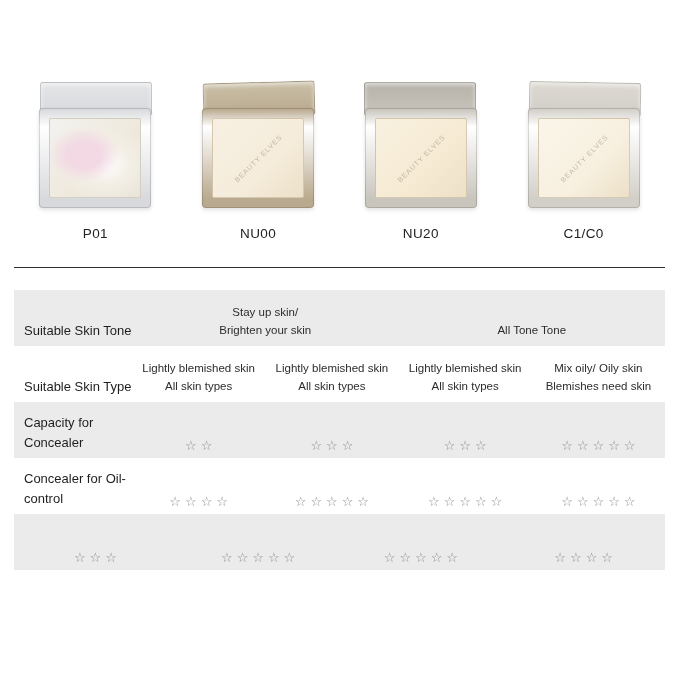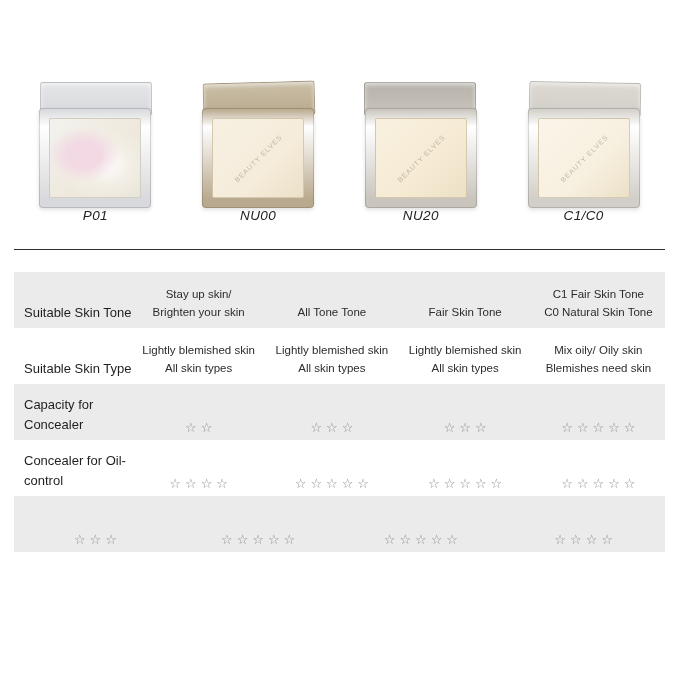--- a/index.html
+++ b/index.html
@@ -62,24 +62,24 @@
     align-items: center;
     justify-content: center;
     font-size: 7px;
     letter-spacing: 1px;
     color: rgba(150,140,120,0.55);
     transform: rotate(-45deg);
     overflow: hidden;
     white-space: nowrap;
   }
   .product-label {
+    margin-top: 18px;
     font-size: 13.5px;
     color: #222;
     letter-spacing: .4px;
-    font-style: italic;
   }
 
   
   .divider {
     margin: 26px 14px 0 14px;
     border-top: 1.6px solid #2e2e2e;
   }
 
   
   .table {
@@ -187,27 +187,20 @@
   <div class="table" id="table">
       <div class="row shaded">
         <div class="cell-label">Suitable Skin Tone</div>
         <div class="cell">
           <span class="sub">Stay up skin/</span>
           <span class="sub">Brighten your skin</span>
         </div>
         <div class="cell">
           <span class="sub">All Tone Tone</span>
         </div>
-        <div class="cell">
-          <span class="sub">Fair Skin Tone</span>
-        </div>
-        <div class="cell">
-          <span class="sub">C1 Fair Skin Tone</span>
-          <span class="sub">C0 Natural Skin Tone</span>
-        </div>
       </div>
       <div class="row plain">
         <div class="cell-label">Suitable Skin Type</div>
         <div class="cell">
           <span class="sub">Lightly blemished skin</span>
           <span class="sub">All skin types</span>
         </div>
         <div class="cell">
           <span class="sub">Lightly blemished skin</span>
           <span class="sub">All skin types</span>

